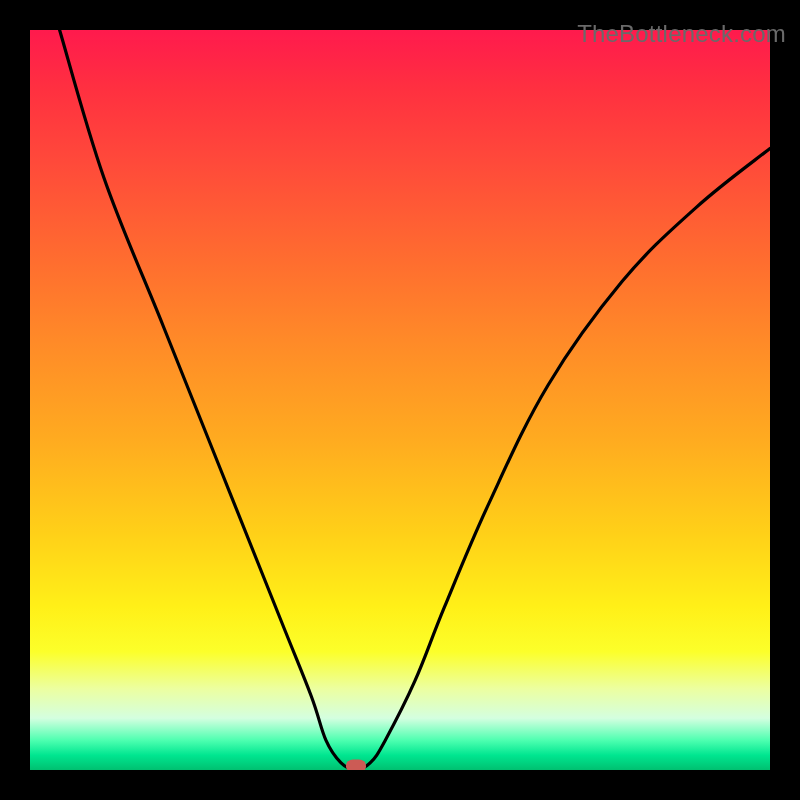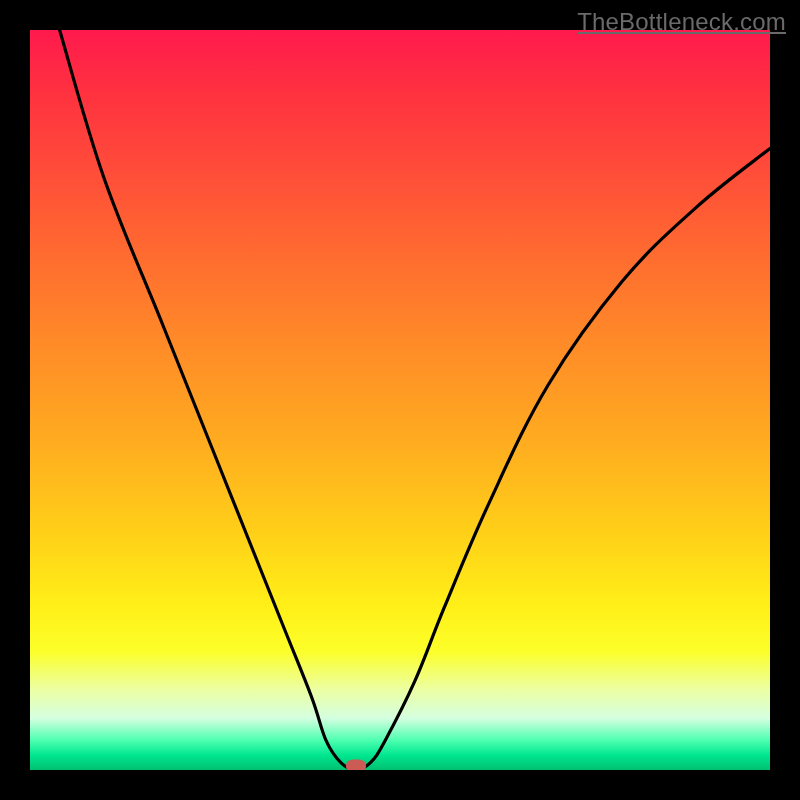--- a/index.html
+++ b/index.html
@@ -12,28 +12,27 @@
     font-family: Arial, Helvetica, sans-serif;
   }
   .frame {
     position: relative;
     width: 800px;
     height: 800px;
     background: #000;
   }
   .watermark {
     position: absolute;
-    top: 8px;
+    top: 20px;
     right: 14px;
     color: #6a6a6a;
     font-size: 24px;
     font-weight: 500;
     letter-spacing: 0.2px;
     z-index: 5;
-    text-decoration: underline;
   }
   .plot-area {
     position: absolute;
     left: 30px;
     top: 30px;
     width: 740px;
     height: 740px;
     overflow: hidden;
   }
   .gradient-bg {

